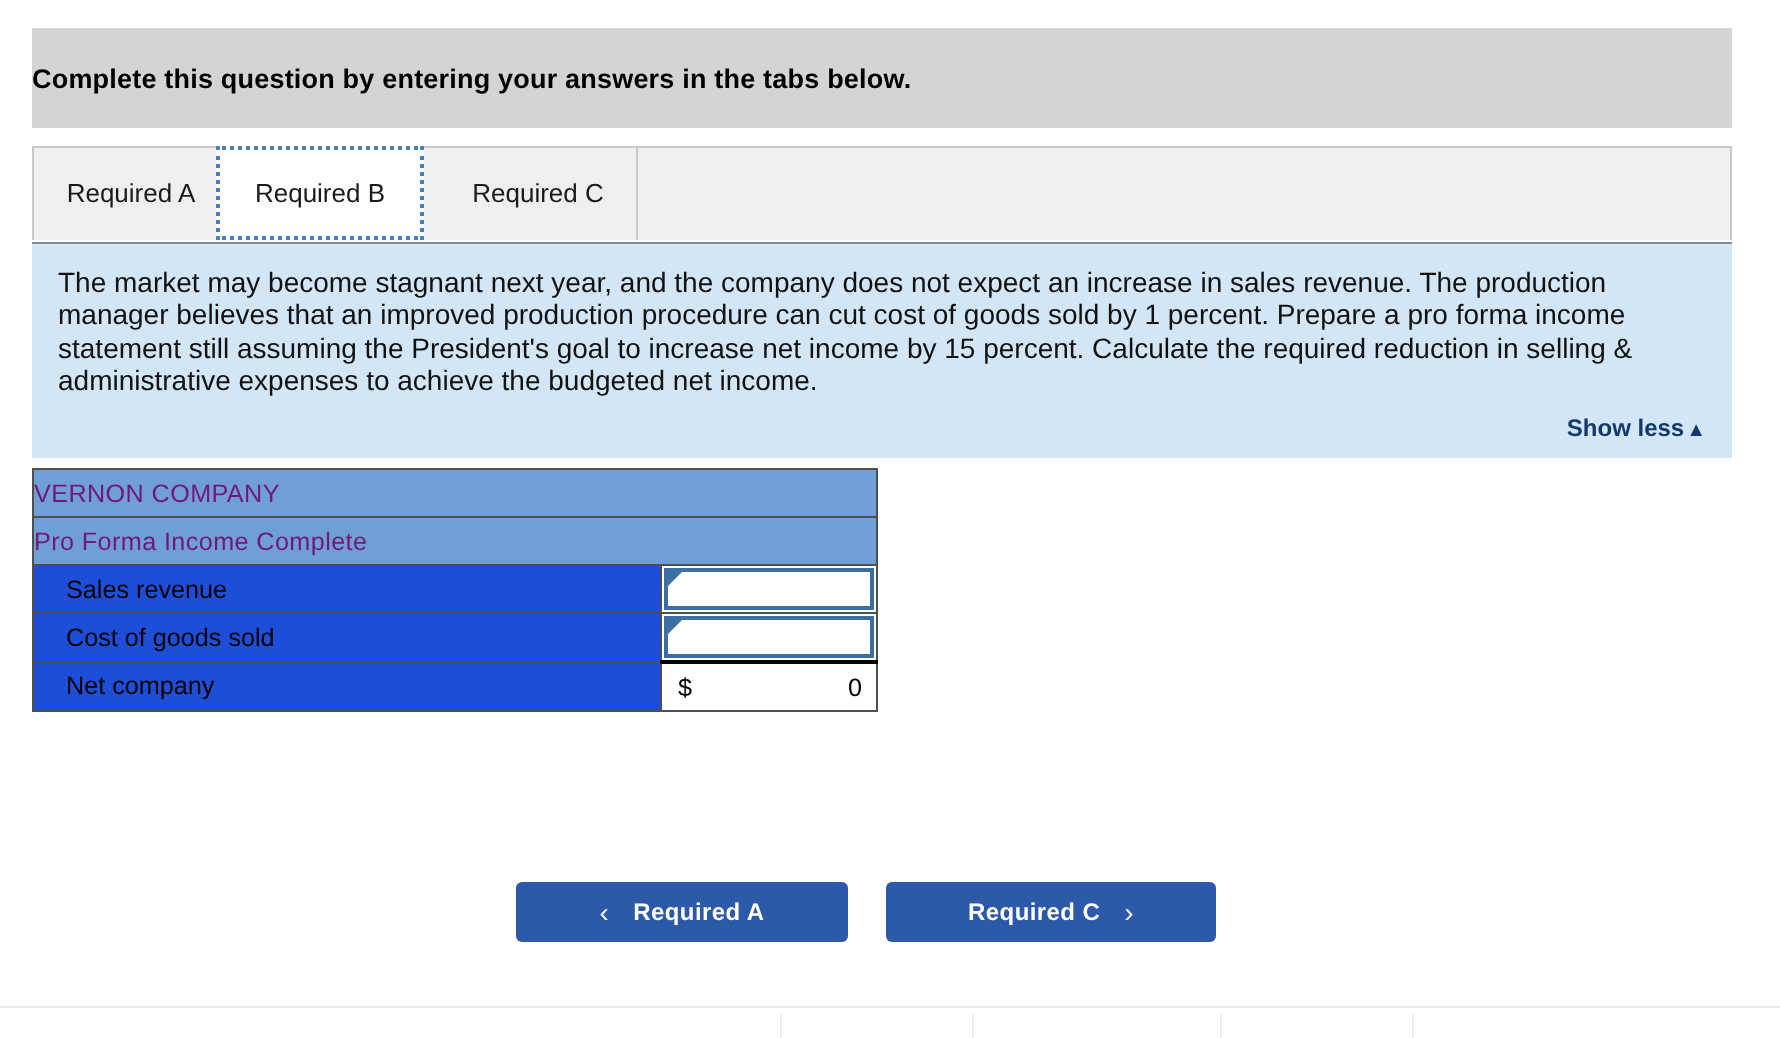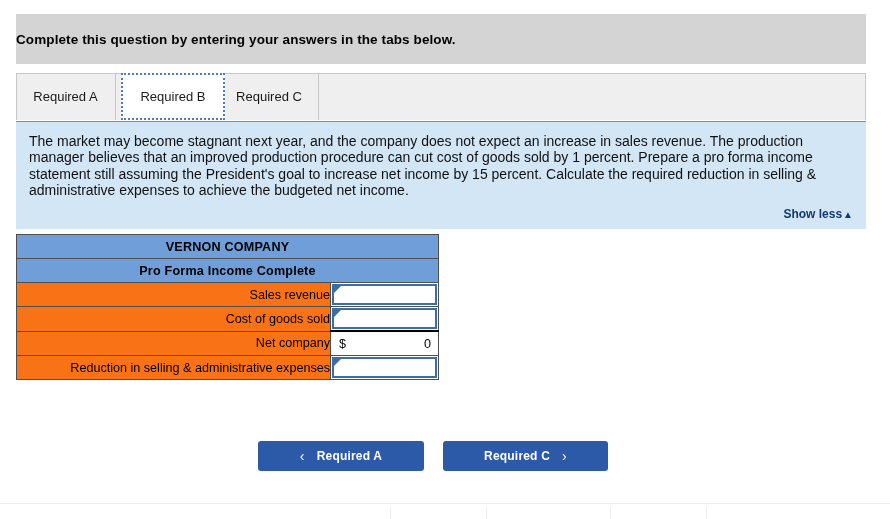--- a/index.html
+++ b/index.html
@@ -68,21 +68,21 @@
     cursor: pointer;
     white-space: nowrap;
   }
   .tab.sep-right { border-right: 1px solid #c8c8c8; }
   .tab.active {
     background: #ffffff;
     border: 2px dotted #4a7fbf;
     z-index: 3;
   }
   #tab0 { left: 0px;   width: 100px; }
-  #tab1 { left: 105px; width: 104px; }
+  #tab1 { left: 92px; width: 104px; }
   #tab2 { left: 204px; width: 99px;  }
 
   
   .qpanel {
     position: absolute;
     left: 16px;
     top: 121px;
     width: 850px;
     height: 108px;
     background: #d2e6f5;
@@ -115,34 +115,33 @@
     top: 234px;
     width: 422px;
     border-collapse: collapse;
     table-layout: fixed;
     font-size: 12.6px;
   }
   .fin td { padding: 0; }
   .fin .hdr {
     background: #6f9ed9;
     border: 1px solid #4f4f4f;
-    text-align: center;
-    font-weight: bold;
+    text-align: left;
+    font-weight: normal;
     font-size: 12.6px;
     height: 23px;
-    color: #000000;
+    color: #701a75;
     letter-spacing: .2px;
   }
   .fin .lbl {
     border: 1px solid #4f4f4f;
     height: 23px;
-    padding-left: 2px;
+    padding-left: 16px;
     white-space: nowrap;
-    background: #f97316;
-    text-align: right;
+    background: #1d4ed8;
   }
   .fin .valwrap {
     border: 1px solid #4f4f4f;
     border-left: none;
     height: 23px;
     background: #fff;
     position: relative;
     width: 108px;
     padding: 0;
   }
@@ -278,26 +277,20 @@
     <tr>
       <td class="lbl">Net company</td>
       <td class="valwrap topline">
         <div class="ro">
           <span class="cur">$</span>
           <span class="num">0</span>
         </div>
       </td>
     </tr>
 
-    <tr>
-      <td class="lbl">Reduction in selling &amp; administrative expenses</td>
-      <td class="valwrap">
-        <div class="entry"></div>
-      </td>
-    </tr>
   </tbody>
 </table>
 
 <button class="navbtn" id="btn-prev">
   <span class="chev">‹</span>
   <span>Required A</span>
 </button>
 
 <button class="navbtn" id="btn-next">
   <span>Required C</span>

